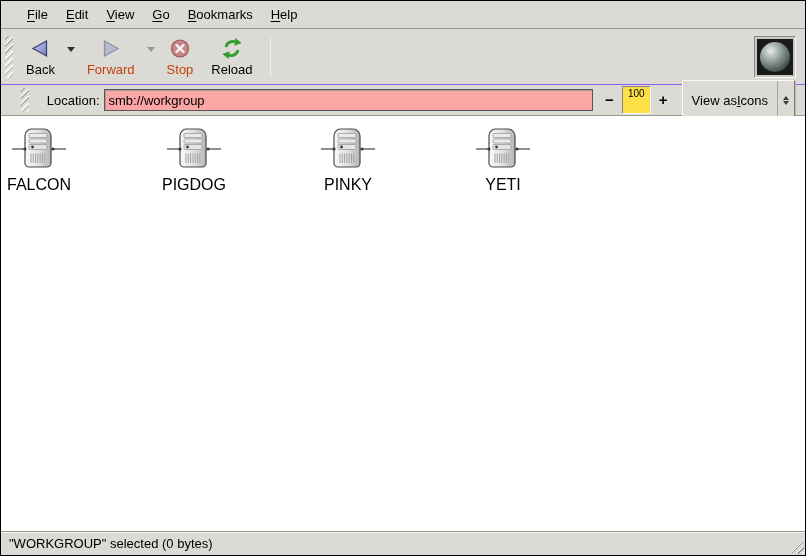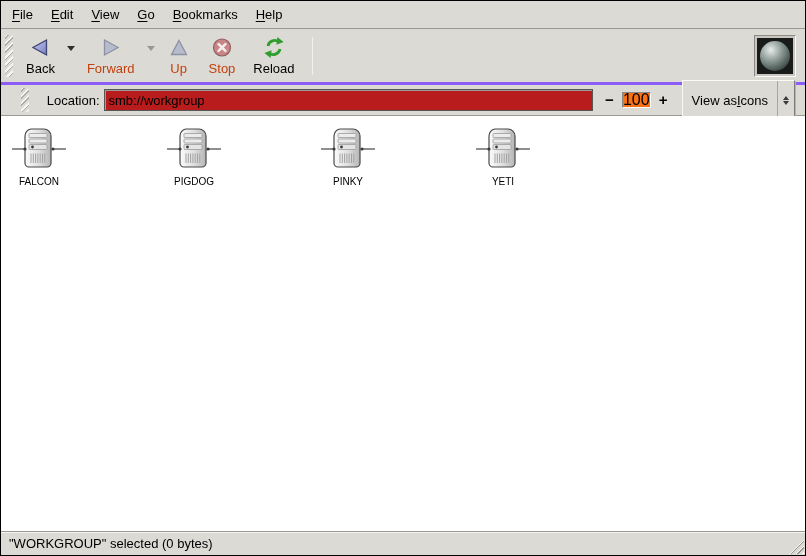--- a/index.html
+++ b/index.html
@@ -15,36 +15,36 @@
     border: 1px solid #000;
     background: #dcdad5;
     display: flex; flex-direction: column;
     overflow: hidden;
   }
 
   
   .menubar {
     height: 28px; flex: 0 0 28px;
     display: flex; align-items: center;
-    padding-left: 2px;
+    padding-left: 17px;
     border-bottom: 1px solid #9b9892;
     background: #dcdad5;
   }
   .menu-item {
     padding: 4px 9px;
     cursor: default;
     white-space: nowrap;
   }
   .menu-item u { text-underline-offset: 2px; }
 
   
   .toolbar {
     height: 56px; flex: 0 0 56px;
     display: flex; align-items: center;
-    border-bottom: 3px solid #8b5cf6;
+    border-bottom: 1px solid #8b5cf6;
     background: #dcdad5;
     padding: 0 6px 0 3px;
   }
   .drag-handle {
     width: 8px; height: 42px;
     margin: 0 4px 0 1px;
     background: repeating-linear-gradient(135deg, #f7f5f1 0 2px, #aeaba6 2px 3px, #dcdad5 3px 5px);
     border-radius: 2px;
   }
   .tbtn {
@@ -100,37 +100,37 @@
     border-bottom: 1px solid #9b9892;
     background: #dcdad5;
     padding: 0 10px 0 19px;
   }
   .locbar .drag-handle { height: 24px; }
   .loc-label { margin: 0 4px 0 14px; }
   .loc-input {
     width: 506px; height: 22px;
     border: 1px solid #565656;
     box-shadow: inset 1px 1px 0 #9f9d98;
-    background: #b91c1c;
+    background: #fca5a5;
     font: 13px "Liberation Sans", "DejaVu Sans", sans-serif;
     padding: 0 4px;
     outline: none;
   }
   .zoom-btn {
     font-weight: bold; font-size: 15px; line-height: 14px;
     padding: 2px 4px; margin-left: 8px;
     cursor: default;
   }
   .zoom-level {
-    width: 30px; height: 16px;
+    width: 30px; height: 28px;
     margin-left: 4px;
-    background: #f97316;
+    background: #fde047;
     border: 1px solid;
     border-color: #8a8782 #fbfaf8 #fbfaf8 #8a8782;
-    font-size: 16px; text-align: center; line-height: 14px;
+    font-size: 10px; text-align: center; line-height: 14px;
   }
   .zoom-btn.plus { margin-left: 4px; }
   .viewas {
     margin-left: 10px;
     height: 40px;
     display: flex; align-items: stretch;
     background: #dcdad5;
     border: 1px solid;
     border-color: #fbfaf8 #7f7c77 #7f7c77 #fbfaf8;
     box-shadow: 1px 1px 0 #b7b4af;
@@ -166,21 +166,21 @@
     overflow: hidden;
   }
   .icon-cell {
     position: absolute; top: 10px;
     width: 110px;
     transform: translateX(-50%);
     display: flex; flex-direction: column; align-items: center;
     cursor: default;
   }
   .icon-cell .srv-svg { display: block; }
-  .icon-label { margin-top: 4px; font-size: 10px; color: #000; }
+  .icon-label { margin-top: 4px; font-size: 16px; color: #000; }
 
   
   .statusbar {
     height: 24px; flex: 0 0 24px;
     border-top: 1px solid #9b9892;
     box-shadow: inset 0 1px 0 #f6f4f0;
     background: #dcdad5;
     display: flex; align-items: center;
     padding-left: 8px;
     position: relative;
@@ -238,26 +238,20 @@
     <div class="tbtn disabled">
       <svg class="tb-icon" width="24" height="24" viewBox="0 0 24 24">
         <path d="M5.5 4.5 L19 12 L5.5 19.5 Z" fill="#b7bccd" stroke="#8d91a3" stroke-width="1.3"></path>
       </svg>
       <span class="tb-label">Forward</span>
     </div>
     <div class="tb-chevron">
         <span class="chev dim"></span>
       </div>
 
-    <div class="tbtn disabled">
-      <svg class="tb-icon" width="24" height="24" viewBox="0 0 24 24">
-        <path d="M12 5 L19.5 19 L4.5 19 Z" fill="#b7bccd" stroke="#8d91a3" stroke-width="1.3"></path>
-      </svg>
-      <span class="tb-label">Up</span>
-    </div>
 
     <div class="tbtn disabled">
       <svg class="tb-icon" width="24" height="24" viewBox="0 0 24 24">
         <circle cx="12" cy="12" r="8.5" fill="#c98585" stroke="#8f5f5f" stroke-width="1.2"></circle>
         <path d="M8.6 8.6 L15.4 15.4 M15.4 8.6 L8.6 15.4" stroke="#f3ecec" stroke-width="2.6" stroke-linecap="round"></path>
       </svg>
       <span class="tb-label">Stop</span>
     </div>
 
     <div class="tbtn">

